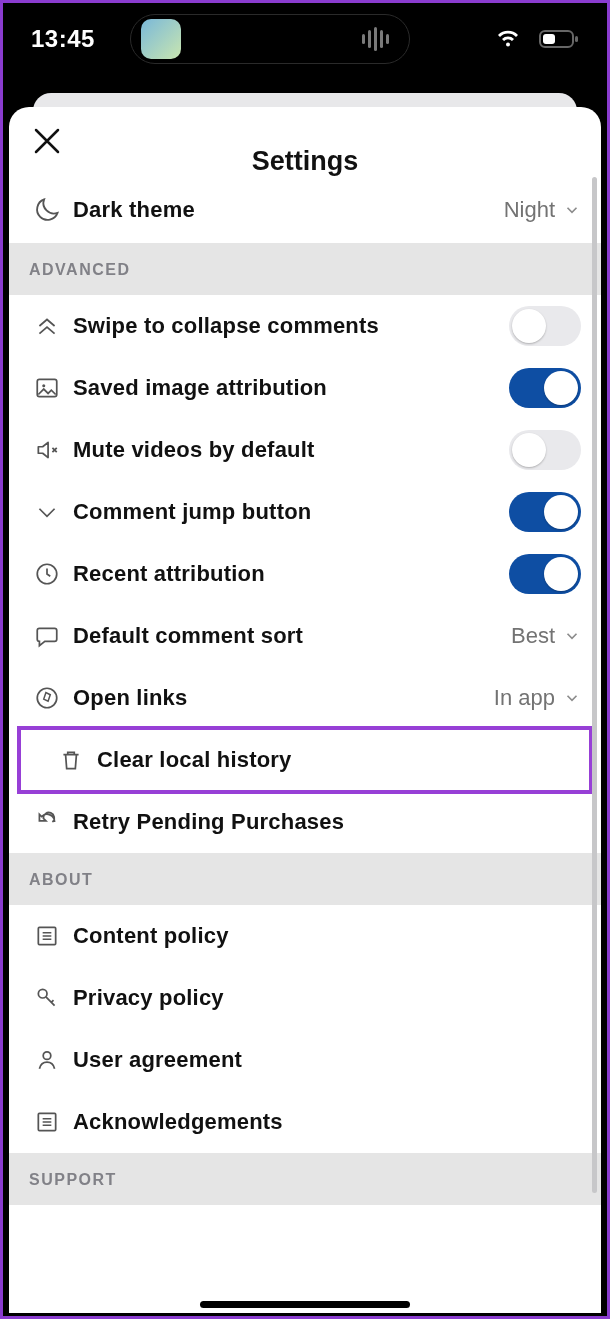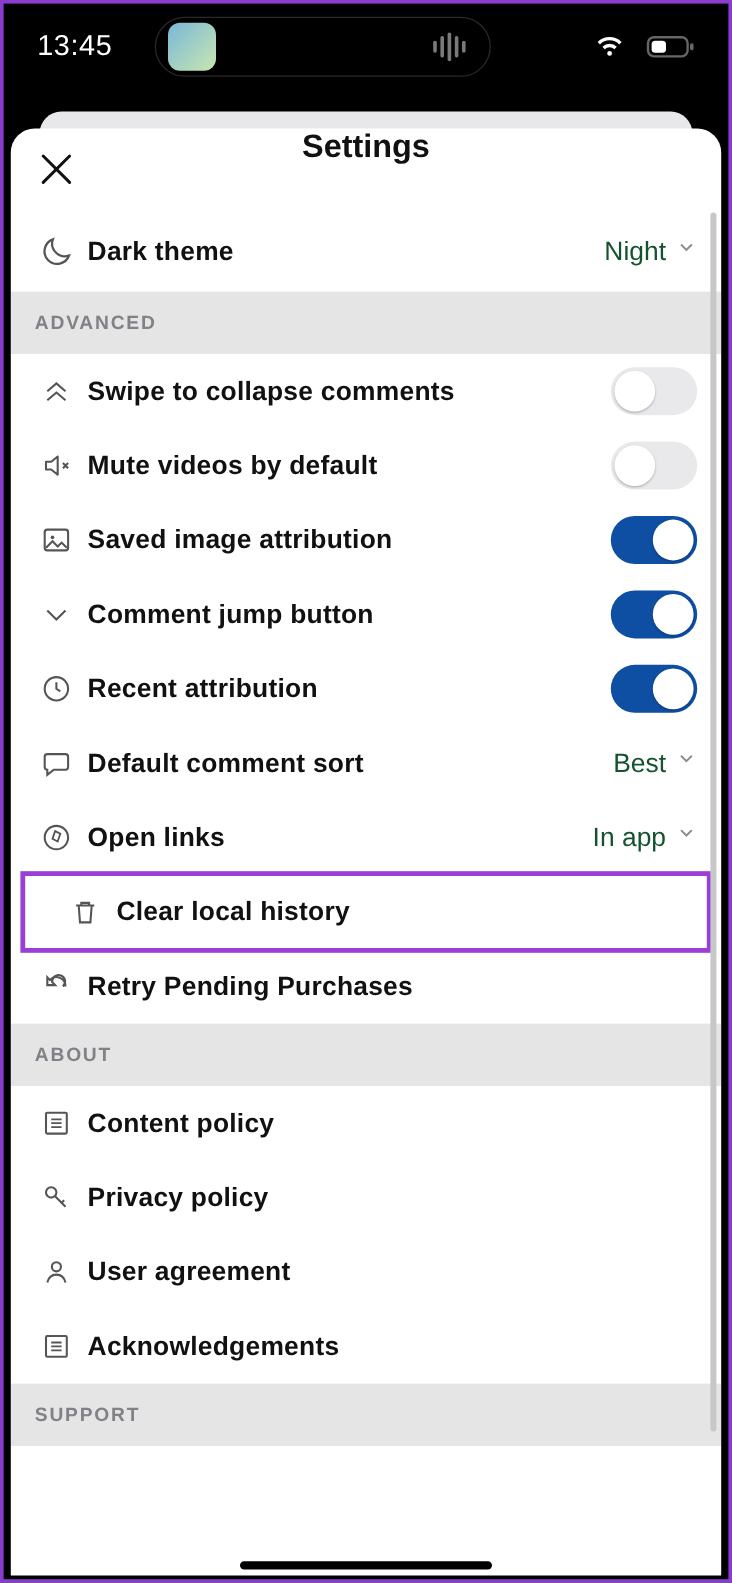--- a/index.html
+++ b/index.html
@@ -1,36 +1,36 @@
 <!DOCTYPE html>
 <html><head>
 <meta charset="utf-8">
 <style>
   * { box-sizing: border-box; margin: 0; padding: 0; }
   html, body { width: 610px; height: 1319px; font-family: -apple-system, Helvetica, Arial, sans-serif; background:#fff; overflow:hidden; }
   .frame { width:610px; height:1319px; border:3px solid #8a3ccf; position:relative; background:#000; }
   .statusbar { height:72px; display:flex; align-items:center; padding:0 28px; color:#fff; }
-  .time { font-size:24px; font-weight:400; letter-spacing:0.5px; }
+  .time { font-size:24px; font-weight:700; letter-spacing:0.5px; }
   .island { margin-left:35px; width:280px; height:50px; border:1px solid #2a2a2a; border-radius:26px; display:flex; align-items:center; padding:0 10px; }
   .island-app { width:40px; height:40px; border-radius:10px; background:linear-gradient(135deg,#7ab8d9,#c9e6b0); display:flex; align-items:center; justify-content:center; font-size:10px; color:#333; }
   .island-wave { margin-left:auto; margin-right:10px; display:flex; gap:3px; align-items:center; }
   .island-wave span { display:block; width:3px; background:#7a7a7a; border-radius:2px; }
   .status-right { margin-left:auto; display:flex; align-items:center; gap:18px; }
   .wifi svg, .battery svg { display:block; }
   .sheet-back { position:absolute; left:30px; right:30px; top:90px; height:30px; background:#e8e8ea; border-radius:18px 18px 0 0; }
   .sheet { position:absolute; left:6px; right:6px; top:104px; bottom:3px; background:#fff; border-radius:20px 20px 0 0; overflow:hidden; }
-  .sheet-header { height:70px; display:flex; align-items:flex-start; position:relative; }
+  .sheet-header { height:70px; display:flex; align-items:flex-end; position:relative; }
   .close-btn { position:absolute; left:18px; top:14px; width:40px; height:40px; display:flex; align-items:center; justify-content:center; }
   .title { width:100%; text-align:center; font-size:27px; font-weight:700; color:#111; }
   .scroll { position:absolute; top:70px; left:0; right:0; bottom:0; overflow:hidden; }
   .row { display:flex; align-items:center; min-height:62px; padding:0 20px; }
   .row.tall { min-height:66px; }
   .icon-wrap { width:36px; display:flex; justify-content:center; color:#555; }
   .label { margin-left:8px; font-size:22px; font-weight:650; color:#111; letter-spacing:0.2px; }
-  .value-right { margin-left:auto; color:#14532d; font-size:22px; display:flex; gap:8px; }
+  .value-right { margin-left:auto; color:#737373; font-size:22px; display:flex; align-items:center; gap:8px; }
   .chev { color:#8c8c8c; }
   .toggle { margin-left:auto; width:72px; height:40px; border-radius:20px; position:relative; }
   .toggle.off { background:#e9e9ec; }
   .toggle.on  { background:#0e4ea3; }
   .knob { position:absolute; top:3px; width:34px; height:34px; border-radius:50%; background:#fff; box-shadow:0 1px 2px rgba(0,0,0,.25); }
   .toggle.off .knob { left:3px; }
   .toggle.on  .knob { right:3px; }
   .section-header { background:#e5e5e5; color:#818187; font-size:16px; font-weight:700; letter-spacing:1.5px; padding:18px 20px 16px; }
   .highlight { position:relative;padding-left:44px; }
   .highlight::after { content:""; position:absolute; left:8px; right:8px; top:-3px; bottom:-3px; border:4px solid #973fd6; pointer-events:none; }
@@ -110,39 +110,39 @@
         </span>
         <span class="label">Swipe to collapse comments</span>
         <div class="toggle off">
             <div class="knob"></div>
           </div>
       </div>
 
       <div class="row">
         <span class="icon-wrap">
           <svg width="26" height="26" viewBox="0 0 24 24">
-              <path d="M4 9v6h4l5 4V5l-5 4H4zM17 10l4 4M21 10l-4 4" fill="none" stroke="#555" stroke-width="1.6" stroke-linejoin="round"></path>
-            </svg>
-        </span>
-        <span class="label">Mute videos by default</span>
-        <div class="toggle off">
-            <div class="knob"></div>
-          </div>
-      </div>
-
-      <div class="row">
-        <span class="icon-wrap">
-          <svg width="26" height="26" viewBox="0 0 24 24">
               <rect x="3" y="4" width="18" height="16" rx="2" fill="none" stroke="#555" stroke-width="1.6"></rect>
               <circle cx="9" cy="10" r="1.4" fill="#555"></circle>
               <path d="M4 18l5-5 4 4 3-3 4 4" fill="none" stroke="#555" stroke-width="1.6"></path>
             </svg>
         </span>
         <span class="label">Saved image attribution</span>
         <div class="toggle on">
+            <div class="knob"></div>
+          </div>
+      </div>
+
+      <div class="row">
+        <span class="icon-wrap">
+          <svg width="26" height="26" viewBox="0 0 24 24">
+              <path d="M4 9v6h4l5 4V5l-5 4H4zM17 10l4 4M21 10l-4 4" fill="none" stroke="#555" stroke-width="1.6" stroke-linejoin="round"></path>
+            </svg>
+        </span>
+        <span class="label">Mute videos by default</span>
+        <div class="toggle off">
             <div class="knob"></div>
           </div>
       </div>
 
       <div class="row">
         <span class="icon-wrap">
           <svg width="26" height="26" viewBox="0 0 24 24">
               <path d="M5 9l7 7 7-7" fill="none" stroke="#555" stroke-width="1.6"></path>
             </svg>
         </span>

